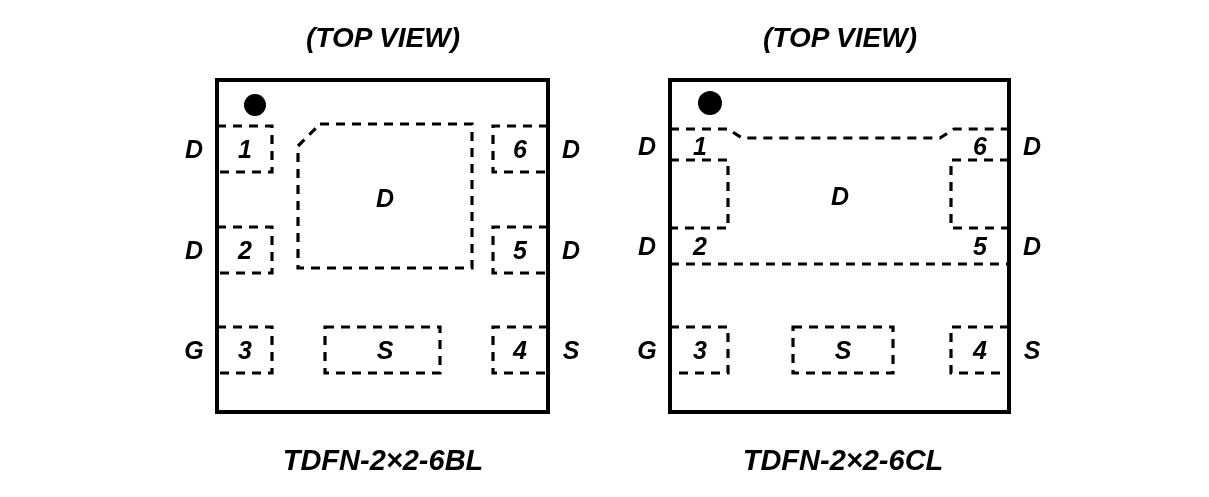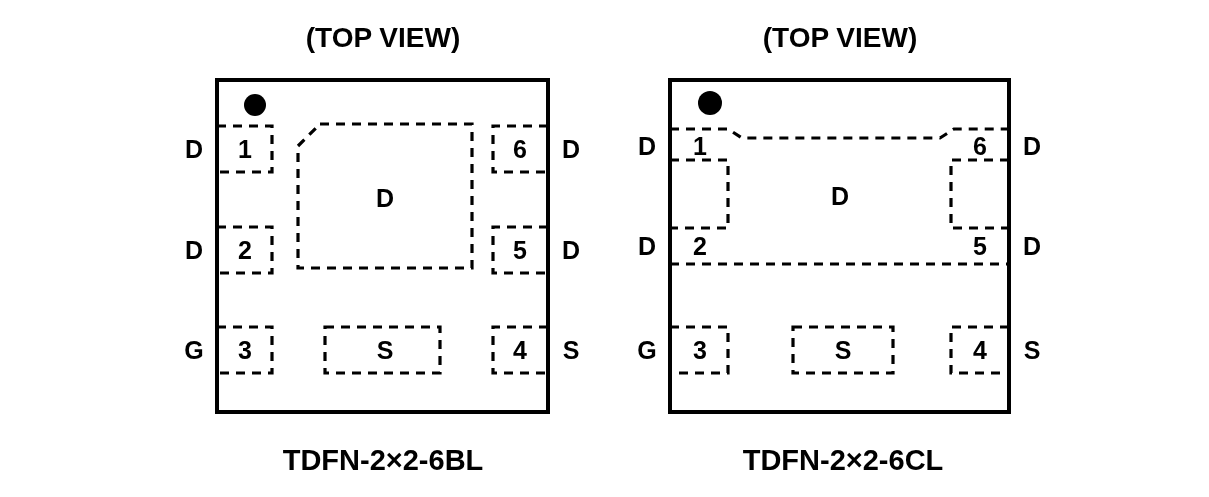--- a/index.html
+++ b/index.html
@@ -11,20 +11,21 @@
     width: 1209px;
     height: 497px;
     font-family: "Liberation Sans", sans-serif;
     color: #000000;
     overflow: hidden;
   }
   #stage {
     position: relative;
     width: 1209px;
     height: 392px;
+    font-style: italic;
   }
   .pkg-svg {
     position: absolute;
     top: 0;
     left: 0;
     width: 1209px;
     height: 497px;
   }
   text {
     font-family: "Liberation Sans", sans-serif;

